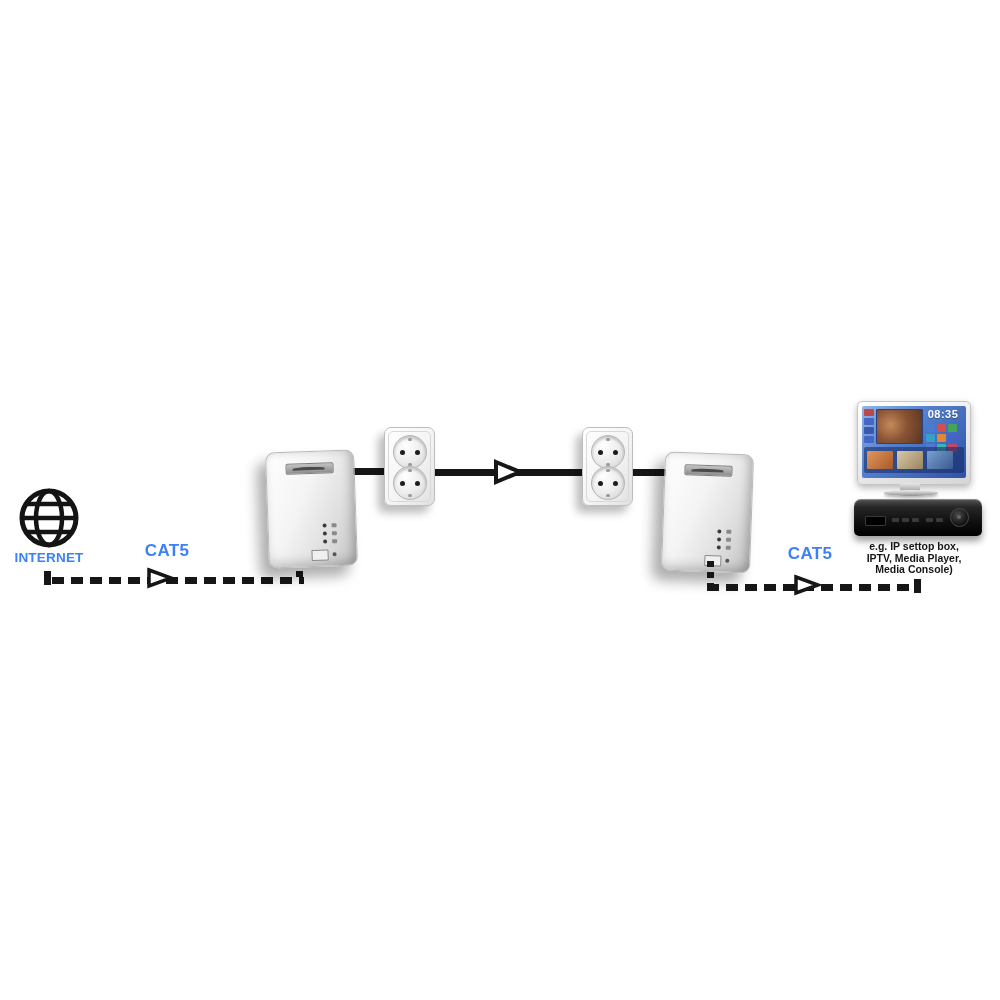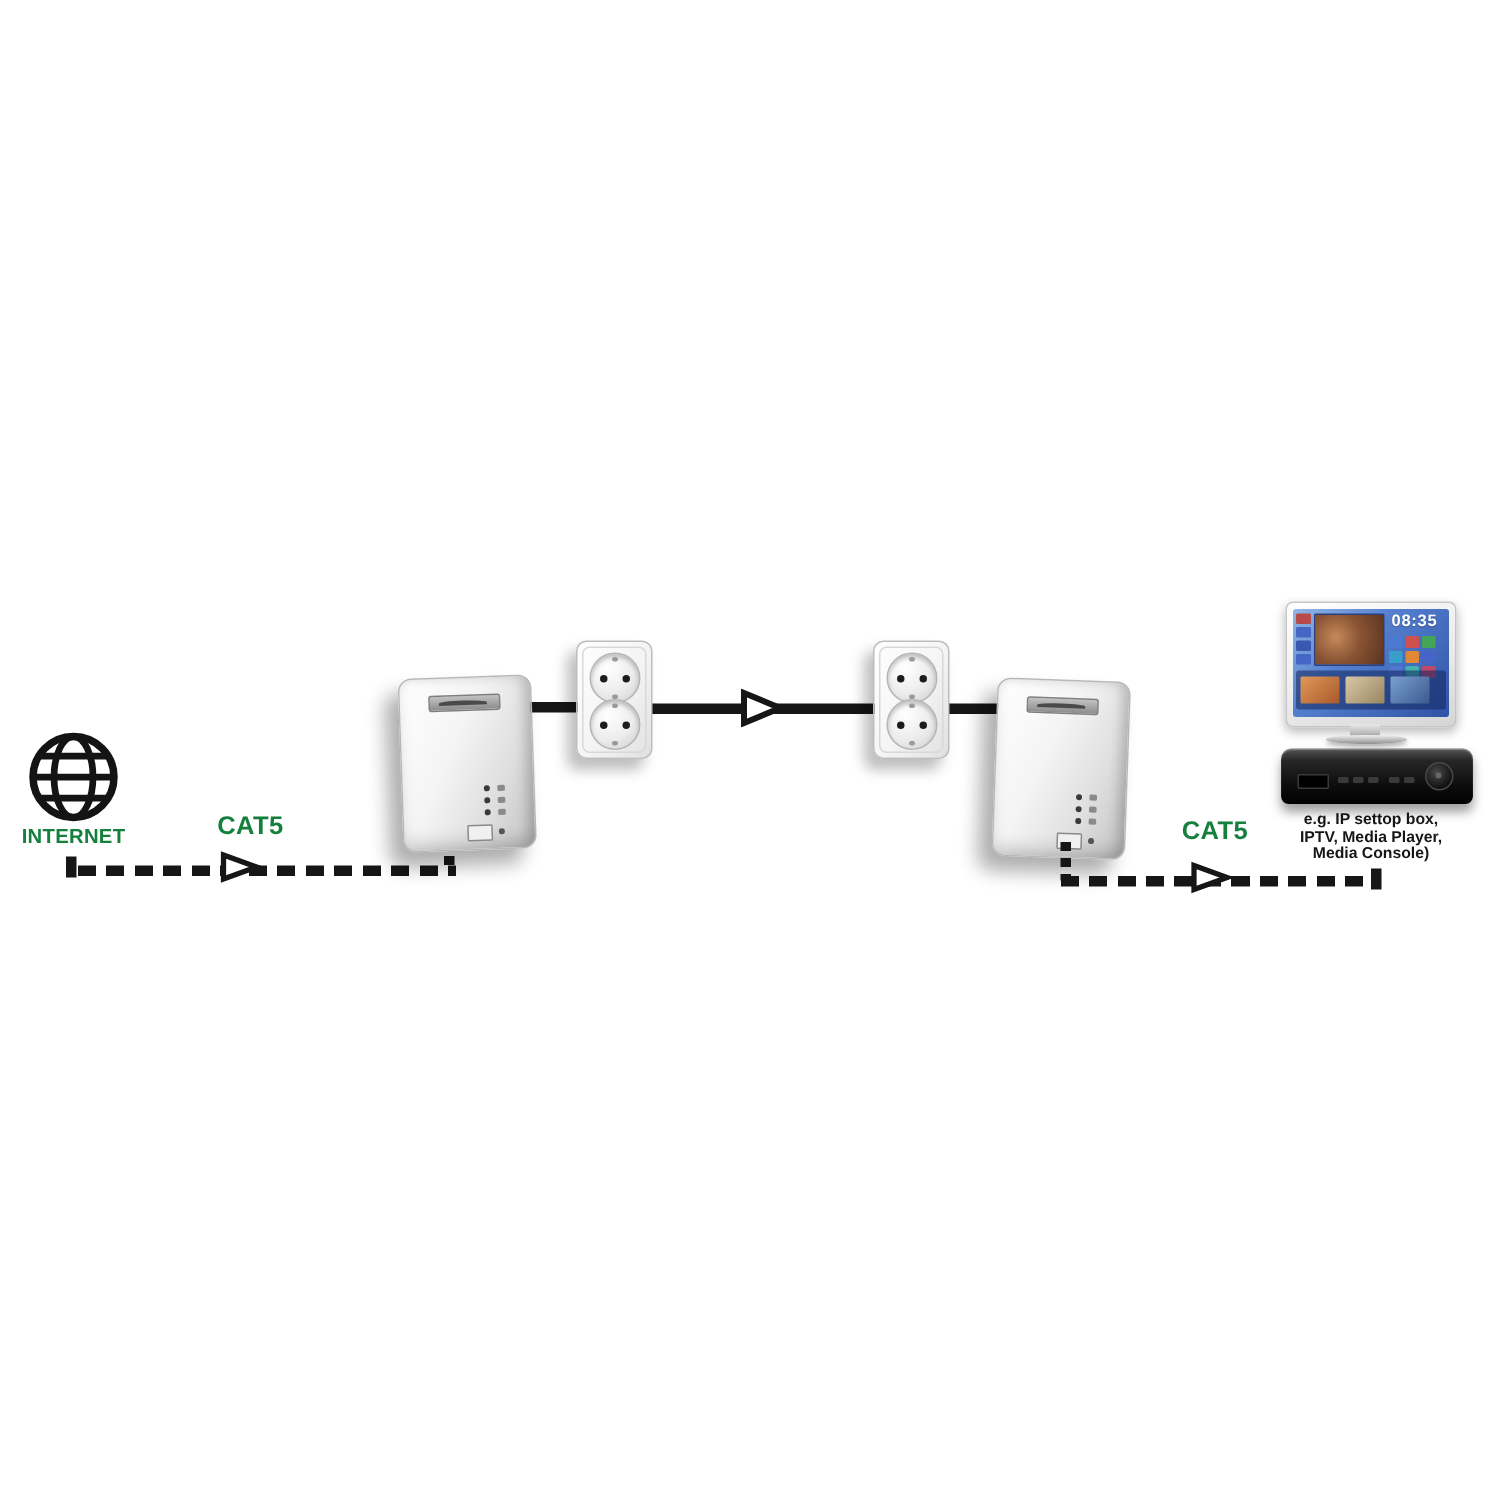--- a/index.html
+++ b/index.html
@@ -1,21 +1,21 @@
 <!DOCTYPE html>
 <html><head>
 <meta charset="utf-8">
 <style>
   html,body{margin:0;padding:0;background:#fff;}
   #canvas{
     position:relative;width:1000px;height:1000px;background:#ffffff;overflow:hidden;
     font-family:"Liberation Sans","DejaVu Sans",sans-serif;color:#111;
   }
   .abs{position:absolute;}
-  .label{font-weight:bold;color:#15803d;text-align:center;}
+  .label{font-weight:bold;color:#3b82f6;text-align:center;}
   .lbl-internet{left:5px;top:550px;width:88px;font-size:13.5px;letter-spacing:.2px;}
   .lbl-cat5-l{left:132px;top:541px;width:70px;font-size:17px;letter-spacing:.3px;}
   .lbl-cat5-r{left:772px;top:544px;width:76px;font-size:17px;letter-spacing:.3px;}
   .caption{left:836px;top:541px;width:156px;font-size:10.5px;font-weight:bold;line-height:11.5px;text-align:center;color:#161616;}
 
   
   .dash-h{height:7px;background:repeating-linear-gradient(90deg,#161616 0 12px,transparent 12px 19px);}
   .dash-v{width:7px;background:repeating-linear-gradient(180deg,#161616 0 6px,transparent 6px 11px);}
   .tick{width:7px;height:14px;background:#161616;}
 

